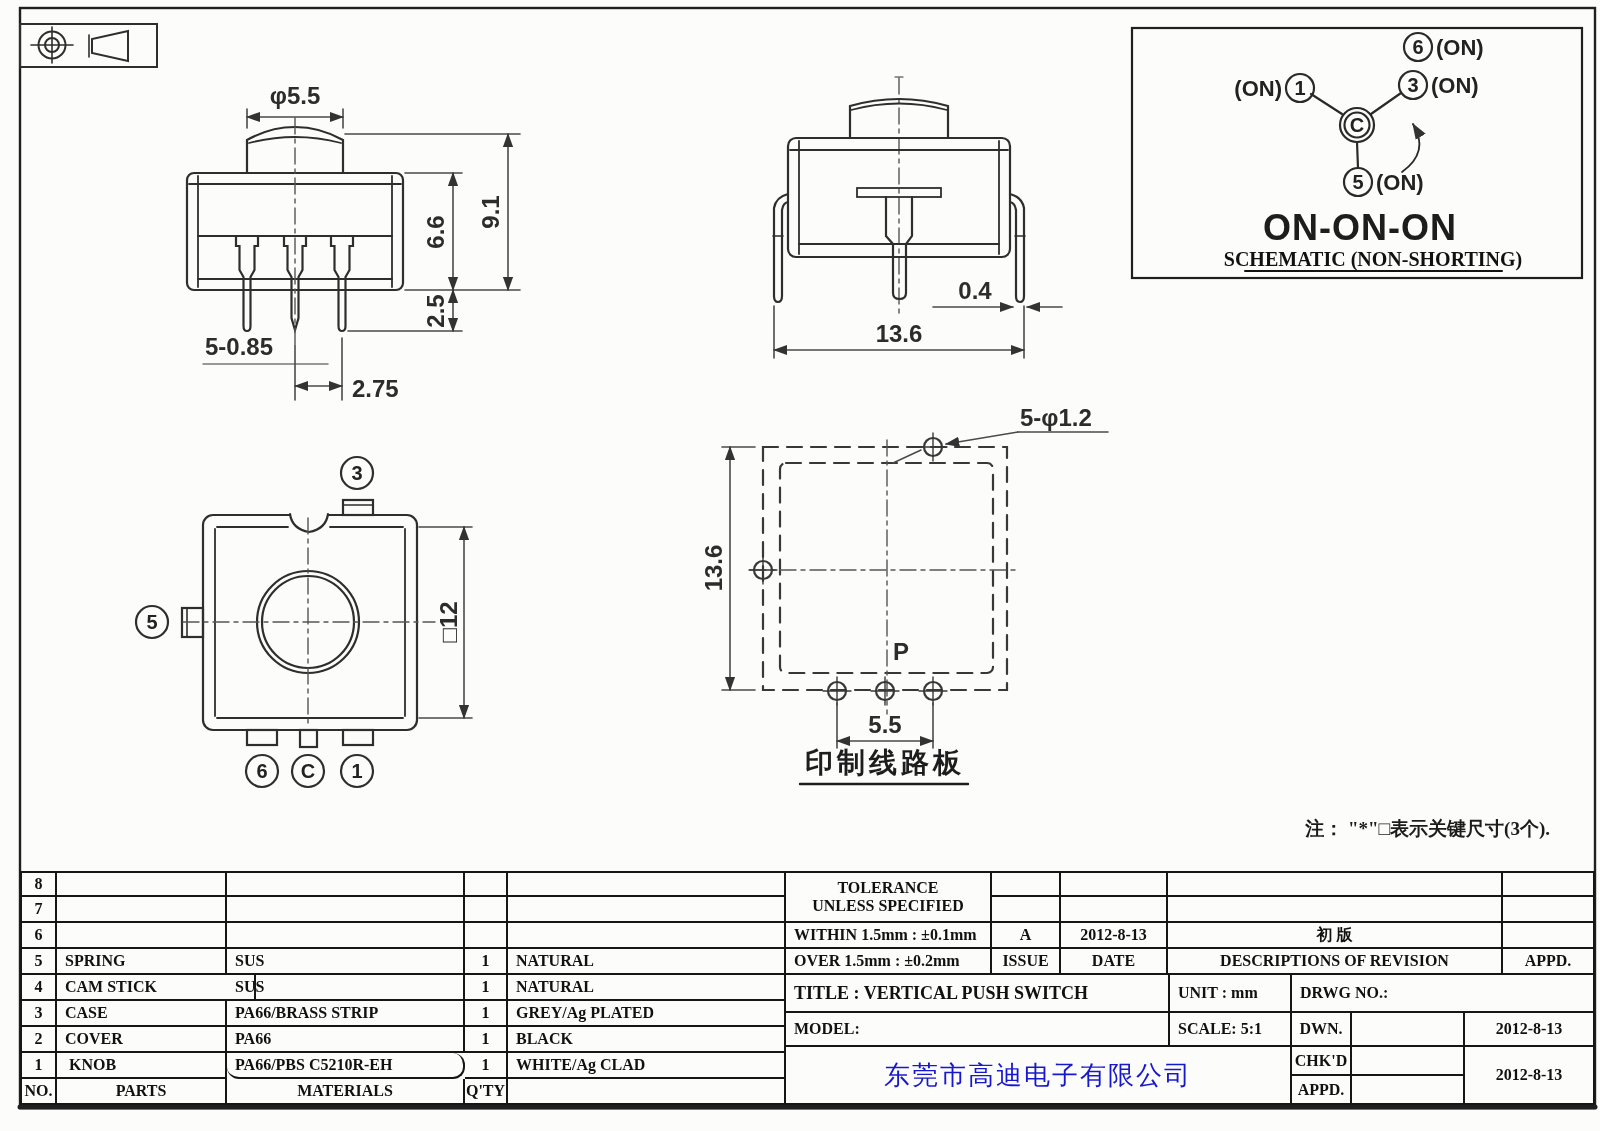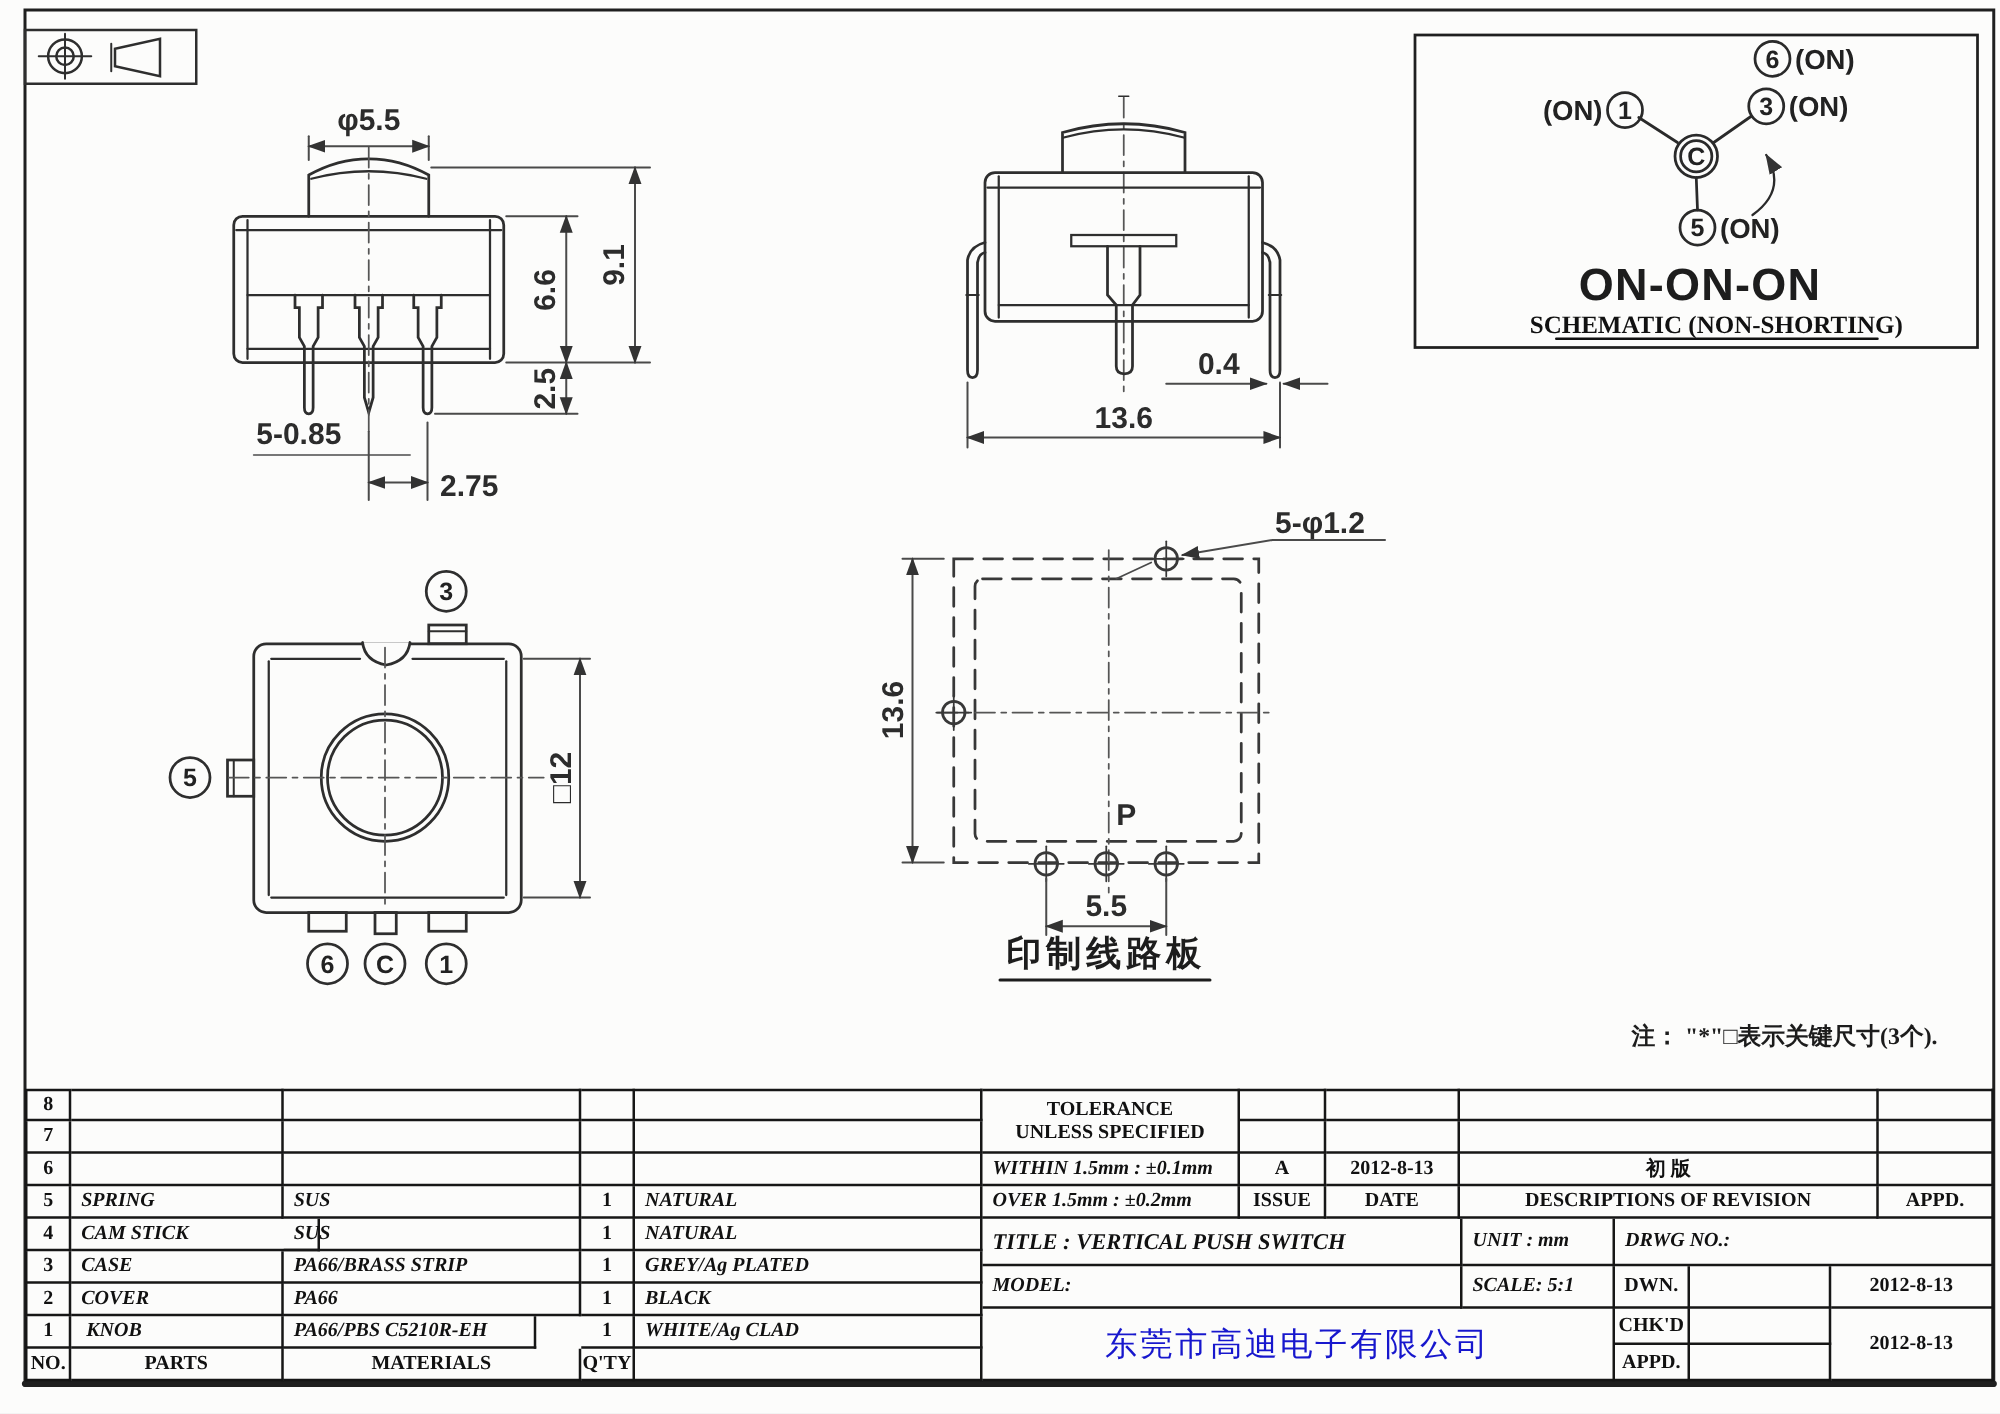--- a/index.html
+++ b/index.html
@@ -8,21 +8,21 @@
   svg text{fill:#222;}
   .dimtxt{font-family:"Liberation Sans", sans-serif;font-weight:bold;font-size:24px;fill:#2c2c2c;}
   .pintxt{font-family:"Liberation Sans", sans-serif;font-weight:bold;font-size:20px;fill:#222;}
   .ontxt{font-family:"Liberation Sans", sans-serif;font-weight:bold;font-size:22px;fill:#222;}
   .bigon{font-family:"Liberation Sans", sans-serif;font-weight:bold;font-size:36px;fill:#1d1d1d;letter-spacing:1px;}
   .schcap{font-family:"Liberation Serif", serif;font-weight:bold;font-size:20px;fill:#111;}
   .pcbcap{font-weight:bold;font-size:28px;fill:#1d1d1d;letter-spacing:4px;}
   .cell{position:absolute;box-sizing:border-box;border-right:2px solid #161616;border-bottom:2px solid #161616;
         display:flex;align-items:center;font-weight:bold;font-size:16px;overflow:hidden;white-space:nowrap;}
   .ctr{justify-content:center;text-align:center;}
-  .lft{padding-left:8px;font-style:italic;}
+  .lft{padding-left:8px;}
   .tb-top{border-top:2px solid #161616;}
   .tb-left{border-left:2px solid #161616;}
   .note{position:absolute;top:816px;left:1100px;width:450px;text-align:right;
         font-size:19px;font-weight:bold;color:#1c1c1c;}
   .company{font-size:26px;font-family:"Liberation Sans", sans-serif;font-weight:normal;letter-spacing:2px;}
   .titlecell{font-size:18px;}
   .datecell{font-family:"Liberation Serif", serif;}
 </style>
 </head>
 <body>
@@ -290,21 +290,21 @@
   <div class="cell lft" style="left:508px;top:1001px;width:278px;height:26px;">GREY/Ag PLATED</div>
 
   <div class="cell ctr tb-left" style="left:20px;top:1027px;width:37px;height:26px;">2</div>
   <div class="cell lft" style="left:57px;top:1027px;width:170px;height:26px;">COVER</div>
   <div class="cell lft" style="left:227px;top:1027px;width:238px;height:26px;">PA66</div>
   <div class="cell ctr" style="left:465px;top:1027px;width:43px;height:26px;">1</div>
   <div class="cell lft" style="left:508px;top:1027px;width:278px;height:26px;">BLACK</div>
 
   <div class="cell ctr tb-left" style="left:20px;top:1053px;width:37px;height:26px;">1</div>
   <div class="cell lft" style="left:57px;top:1053px;width:170px;height:26px;padding-left:12px;">KNOB</div>
-  <div class="cell lft" style="left:227px;top:1053px;width:202px;height:26px;">PA66/PBS C5210R-EH</div>
+  <div class="cell lft" style="left:227px;top:1053px;width:238px;height:26px;border-radius:12px;">PA66/PBS C5210R-EH</div>
   <div class="cell ctr" style="left:465px;top:1053px;width:43px;height:26px;">1</div>
   <div class="cell lft" style="left:508px;top:1053px;width:278px;height:26px;">WHITE/Ag CLAD</div>
 
   <div class="cell ctr tb-left" style="left:20px;top:1079px;width:37px;height:26px;">NO.</div>
   <div class="cell ctr" style="left:57px;top:1079px;width:170px;height:26px;">PARTS</div>
   <div class="cell ctr" style="left:227px;top:1079px;width:238px;height:26px;">MATERIALS</div>
   <div class="cell ctr" style="left:465px;top:1079px;width:43px;height:26px;">Q'TY</div>
   <div class="cell ctr" style="left:508px;top:1079px;width:278px;height:26px;"></div>
 </div>
 

